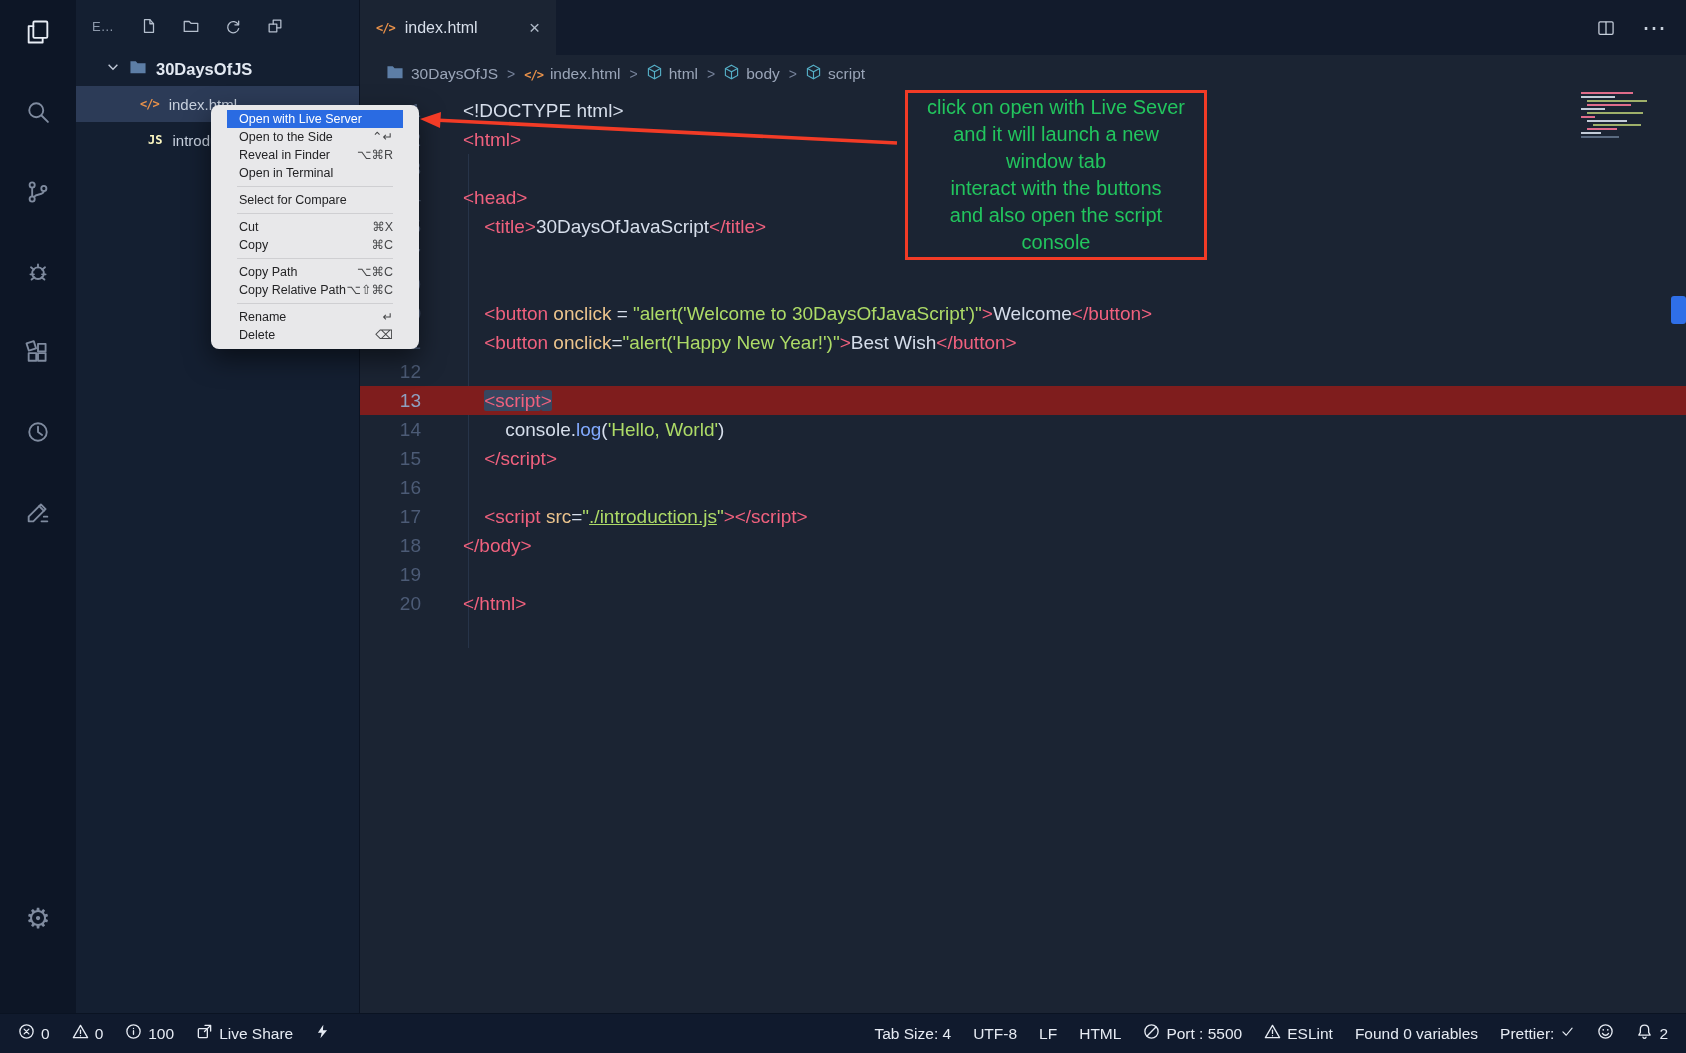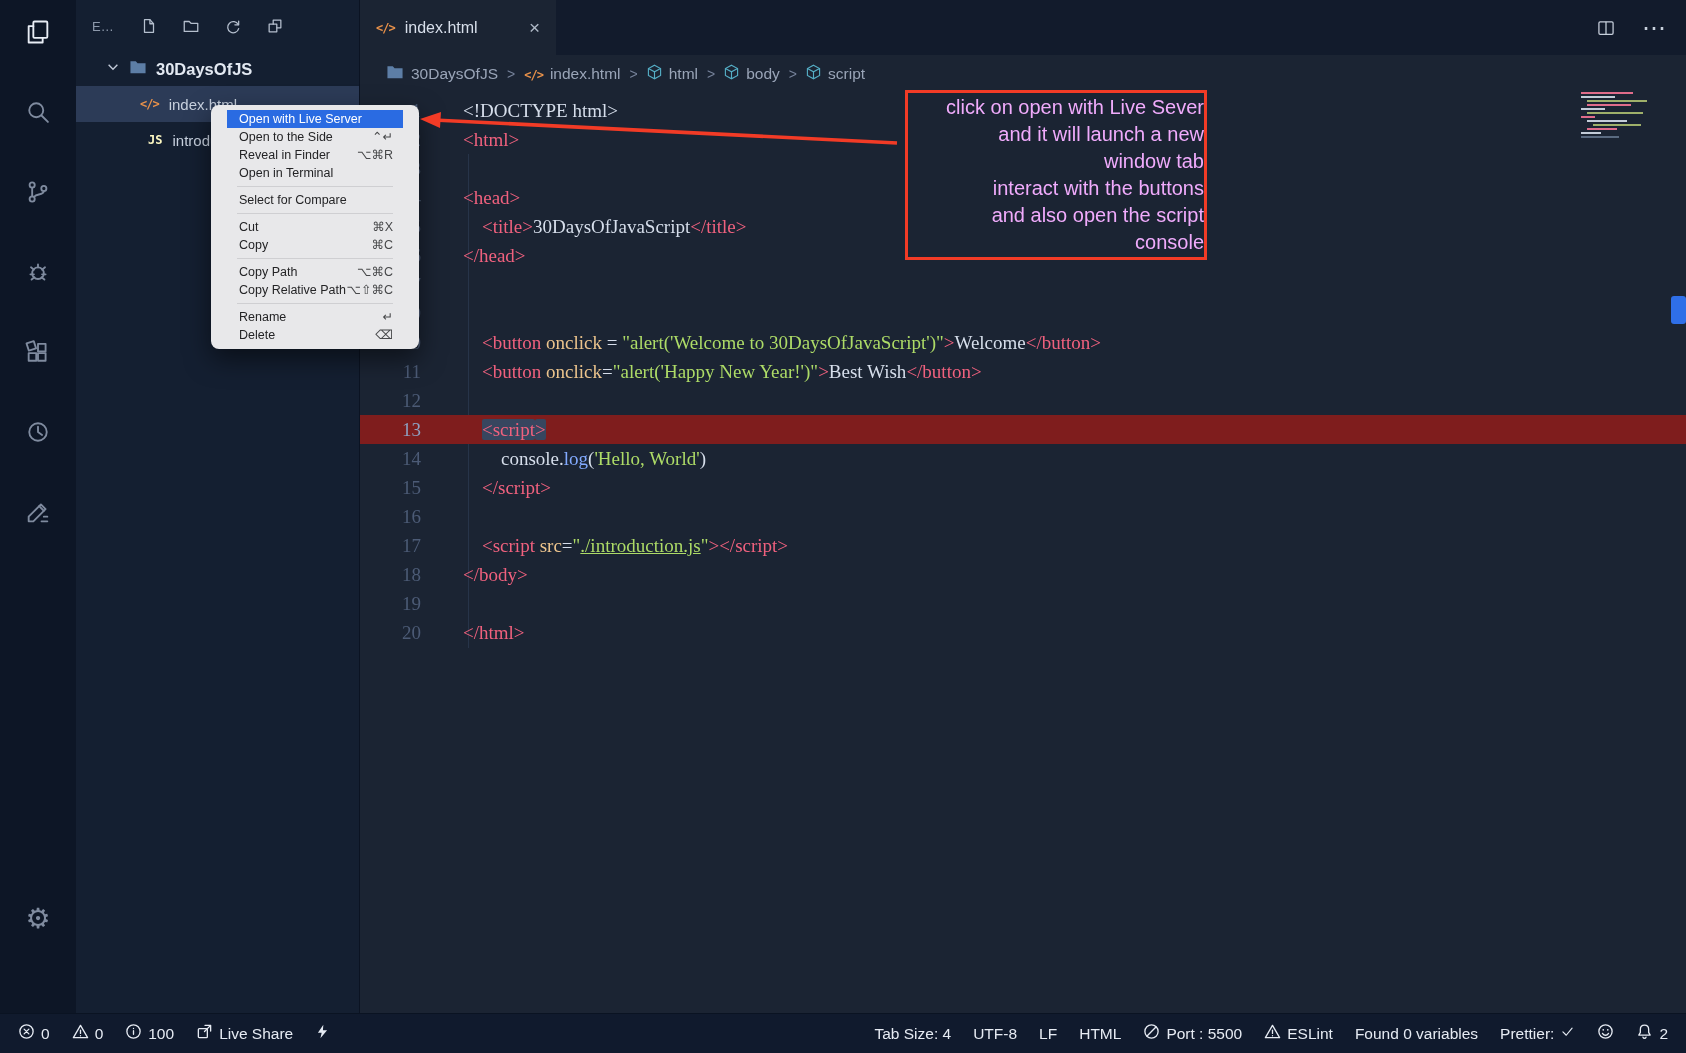--- a/index.html
+++ b/index.html
@@ -37,21 +37,21 @@
   .editor-actions{position:absolute;right:18px;top:0;height:55px;display:flex;align-items:center;gap:26px;color:#c7d0dc;}
   .ea-icon{cursor:pointer;display:flex;align-items:center;}
   .ea-icon svg{stroke:currentColor;fill:none;stroke-width:1.5;}
   .dots{font-size:24px;letter-spacing:2px;line-height:10px;}
 
   .breadcrumbs{height:37px;display:flex;align-items:center;padding-left:26px;color:#9aa5b8;font-size:15.5px;gap:9px;}
   .crumb{display:flex;align-items:center;gap:7px;cursor:pointer;}
   .crumb-sep{color:#76829a;font-size:14px;}
 
   .code-area{position:absolute;top:92px;left:0;right:0;bottom:0;padding-top:4px;
-    font-family:Liberation Serif, serif;font-size:19px;}
+    font-family:Liberation Sans, sans-serif;font-size:19px;}
   .indent-guide{position:absolute;left:108px;top:62px;height:494px;width:1px;background:#273449;}
   .code-row{display:flex;height:29px;line-height:29px;white-space:pre;position:relative;}
   .code-row.active{background:#7f1d1d;}
   .gutter{width:61px;text-align:right;color:#4c5b76;flex:none;user-select:none;}
   .code-row.active .gutter{color:#8ea0c0;}
   .code-line{padding-left:42px;}
   .tok-plain{color:#d6deeb;} .tok-tag{color:#f0617e;} .tok-attr{color:#ecc48d;margin-top:40px;}
   .tok-string{color:#addb67;} .tok-func{color:#82aaff;}
   .tok-link{color:#addb67;text-decoration:underline;}
   .tok-taghl{color:#f0617e;background:#37465f;border-radius:2px;}
@@ -72,21 +72,21 @@
     box-shadow:0 10px 26px rgba(0,0,0,.5);padding:5px 16px;z-index:50;font-size:12.5px;color:#242426;box-sizing:border-box;}
   .menu-item{height:18px;line-height:18px;display:flex;padding:0 10px 0 12px;cursor:pointer;}
   .menu-item .m-label{flex:1;white-space:nowrap;}
   .menu-item .m-short{color:#47484a;white-space:nowrap;}
   .menu-item.highlighted{background:#2a6be2;color:#fff;}
   .menu-item.highlighted .m-short{color:#fff;}
   .menu-sep{height:1px;background:#cfcfd2;margin:4px 10px;}
 
   
   .annotation{position:absolute;left:905px;top:90px;width:302px;height:170px;border:3px solid #f23b26;
-    color:#f0abfc;display:flex;flex-direction:column;justify-content:center;text-align:right;
+    color:#22c55e;display:flex;flex-direction:column;justify-content:center;text-align:center;
     font-size:20px;line-height:27px;z-index:40;box-sizing:border-box;}
   .arrow-overlay{position:absolute;left:0;top:0;z-index:60;pointer-events:none;}
 </style>
 </head>
 <body>
 
 <div class="app">
 
   <div class="activity-bar">
     <div class="ab-icon active">
@@ -247,21 +247,20 @@
       </div>
 
     <div class="code-area">
       <div class="indent-guide"></div>
       <div id="code-rows">
           <div class="code-row"><span class="gutter">1</span><span class="code-line"><span class="tok-plain">&lt;!DOCTYPE html&gt;</span></span></div>
           <div class="code-row"><span class="gutter">2</span><span class="code-line"><span class="tok-tag">&lt;html&gt;</span></span></div>
           <div class="code-row"><span class="gutter">3</span><span class="code-line"></span></div>
           <div class="code-row"><span class="gutter">4</span><span class="code-line"><span class="tok-tag">&lt;head&gt;</span></span></div>
           <div class="code-row"><span class="gutter">5</span><span class="code-line"><span class="tok-plain">    </span><span class="tok-tag">&lt;title&gt;</span><span class="tok-plain">30DaysOfJavaScript</span><span class="tok-tag">&lt;/title&gt;</span></span></div>
-          <div class="code-row"><span class="gutter">6</span><span class="code-line"><span class="tok-tag">&lt;/head&gt;</span></span></div>
           <div class="code-row"><span class="gutter">7</span><span class="code-line"></span></div>
           <div class="code-row"><span class="gutter">9</span><span class="code-line"></span></div>
           <div class="code-row"><span class="gutter">10</span><span class="code-line"><span class="tok-plain">    </span><span class="tok-tag">&lt;button</span><span class="tok-plain"> </span><span class="tok-attr">onclick</span><span class="tok-plain"> = </span><span class="tok-string">"alert('Welcome to 30DaysOfJavaScript')"</span><span class="tok-tag">&gt;</span><span class="tok-plain">Welcome</span><span class="tok-tag">&lt;/button&gt;</span></span></div>
           <div class="code-row"><span class="gutter">11</span><span class="code-line"><span class="tok-plain">    </span><span class="tok-tag">&lt;button</span><span class="tok-plain"> </span><span class="tok-attr">onclick</span><span class="tok-plain">=</span><span class="tok-string">"alert('Happy New Year!')"</span><span class="tok-tag">&gt;</span><span class="tok-plain">Best Wish</span><span class="tok-tag">&lt;/button&gt;</span></span></div>
           <div class="code-row"><span class="gutter">12</span><span class="code-line"></span></div>
           <div class="code-row active"><span class="gutter">13</span><span class="code-line"><span class="tok-plain">    </span><span class="tok-taghl">&lt;script</span><span class="tok-taghl">&gt;</span></span></div>
           <div class="code-row"><span class="gutter">14</span><span class="code-line"><span class="tok-plain">        console.</span><span class="tok-func">log</span><span class="tok-plain">(</span><span class="tok-string">'Hello, World'</span><span class="tok-plain">)</span></span></div>
           <div class="code-row"><span class="gutter">15</span><span class="code-line"><span class="tok-plain">    </span><span class="tok-tag">&lt;/script&gt;</span></span></div>
           <div class="code-row"><span class="gutter">16</span><span class="code-line"></span></div>
           <div class="code-row"><span class="gutter">17</span><span class="code-line"><span class="tok-plain">    </span><span class="tok-tag">&lt;script</span><span class="tok-plain"> </span><span class="tok-attr">src</span><span class="tok-plain">=</span><span class="tok-string">"</span><span class="tok-link">./introduction.js</span><span class="tok-string">"</span><span class="tok-tag">&gt;&lt;/script&gt;</span></span></div>

